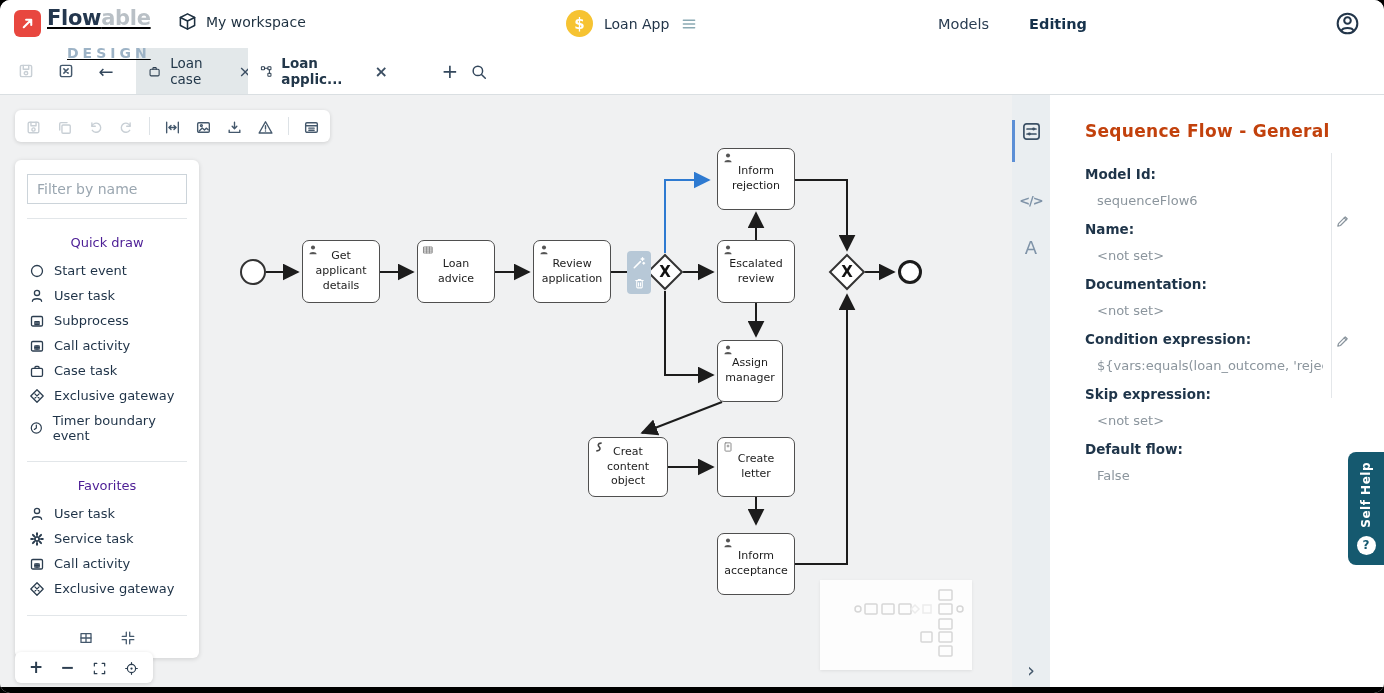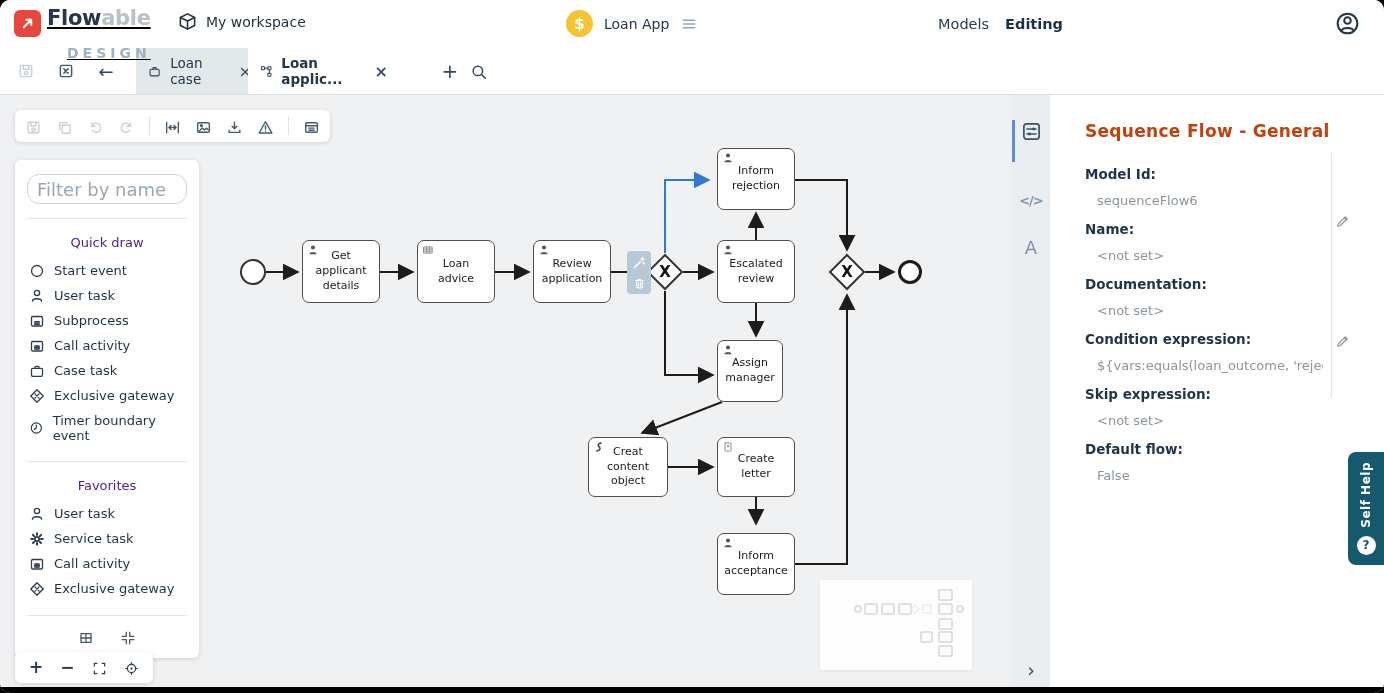--- a/index.html
+++ b/index.html
@@ -13,21 +13,21 @@
   .logo-mark { width:27px; height:27px; background:#e8473f; border-radius:6px; display:flex; align-items:center; justify-content:center; margin-right:6px; margin-top:2px; }
   .logo-text-col { line-height:1; }
   .logo-line1 { font-size:21px; font-weight:bold; letter-spacing:-0.3px; }
   .logo-flow { color:#24374e; }
   .logo-able { color:#b9c0c6; }
   .logo-design { font-size:14px; letter-spacing:4px; color:#9db3c6; font-weight:bold; margin-top:17px; padding-left:20px; }
   .workspace { position:absolute; left:178px; top:12px; display:flex; align-items:center; gap:9px; color:#1d3040; font-size:14px; }
   .app-center { position:absolute; left:566px; top:10px; display:flex; align-items:center; gap:11px; }
   .app-badge { width:27px; height:27px; border-radius:50%; background:#f6c332; color:#fff; font-weight:bold; font-size:15px; display:flex; align-items:center; justify-content:center; }
   .app-name { font-size:14px; color:#23364a; }
-  .header-nav { position:absolute; left:938px; top:16px; display:flex; gap:16px; font-size:14.5px; color:#2a3d52; }
+  .header-nav { position:absolute; left:938px; top:16px; display:flex; gap:40px; font-size:14.5px; color:#2a3d52; }
   .nav-editing { font-weight:bold; color:#16324c; }
   .account { position:absolute; right:24px; top:11px; color:#23364a; }
 
   
   .tabbar { position:absolute; left:0; top:48px; width:100%; height:47px; background:#fff; border-bottom:1px solid #dadfe2; z-index:29; }
   .tab-icons { position:absolute; left:10px; top:0; height:46px; display:flex; align-items:center; gap:16px; padding:0 4px; }
   .tb-ic { display:flex; align-items:center; justify-content:center; width:24px; height:24px; }
   .tb-arrow { font-size:18px; color:#33475c; }
   .dis { color:#c8cfd5; }
   .en { color:#44586c; }
@@ -43,21 +43,21 @@
   .rail { position:absolute; left:1012px; top:95px; width:38px; height:592px; background:#eaeef1; }
   .props { position:absolute; left:1050px; top:95px; width:334px; height:592px; background:#fff; }
   .bottombar { position:absolute; left:0; bottom:0; width:100%; height:6px; background:#000; z-index:40; }
 
   
   .cv-toolbar { position:absolute; left:15px; top:15px; height:32px; background:#fff; border-radius:6px; box-shadow:0 1px 4px rgba(0,0,0,.14); display:flex; align-items:center; padding:0 10px; gap:14px; z-index:10; }
   .cv-sep { width:1px; height:18px; background:#dde2e6; }
 
   
   .palette { position:absolute; left:15px; top:65px; width:184px; background:#fff; border-radius:6px; box-shadow:0 1px 5px rgba(0,0,0,.14); padding:14px 12px 8px 12px; z-index:10; }
-  .filter-input { width:100%; height:30px; border:1px solid #ccd4da; border-radius:12px; font-size:18px; padding:0 9px; color:#33475c; font-family:inherit; outline:none; background:#fff; }
+  .filter-input { width:100%; height:30px; border:1px solid #ccd4da; border-radius:0; font-size:14px; padding:0 9px; color:#33475c; font-family:inherit; outline:none; background:#fff; }
   .filter-input::placeholder { color:#9aa6b0; }
   .pal-div { height:1px; background:#e2e6e9; margin:14px 0 10px 0; }
   .pal-title { text-align:center; font-size:13px; color:#4c1d95; margin:16px 0 8px 0; }
   .pal-item { display:flex; align-items:center; gap:9px; font-size:13px; color:#1e3247; padding:4.5px 2px; cursor:default; }
   .pal-item .ic { color:#2c3e50; }
   .pal-bottom { display:flex; justify-content:center; gap:26px; padding:9px 0 4px 0; color:#44586c; }
 
   
   .zoomctl { position:absolute; left:15px; top:557px; height:31px; background:#fff; border-radius:6px; box-shadow:0 1px 4px rgba(0,0,0,.14); display:flex; align-items:center; gap:17px; padding:0 14px; z-index:10; color:#2c3e50; }
   .zc-txt { font-size:17px; font-weight:bold; color:#2c3e50; line-height:1; }

